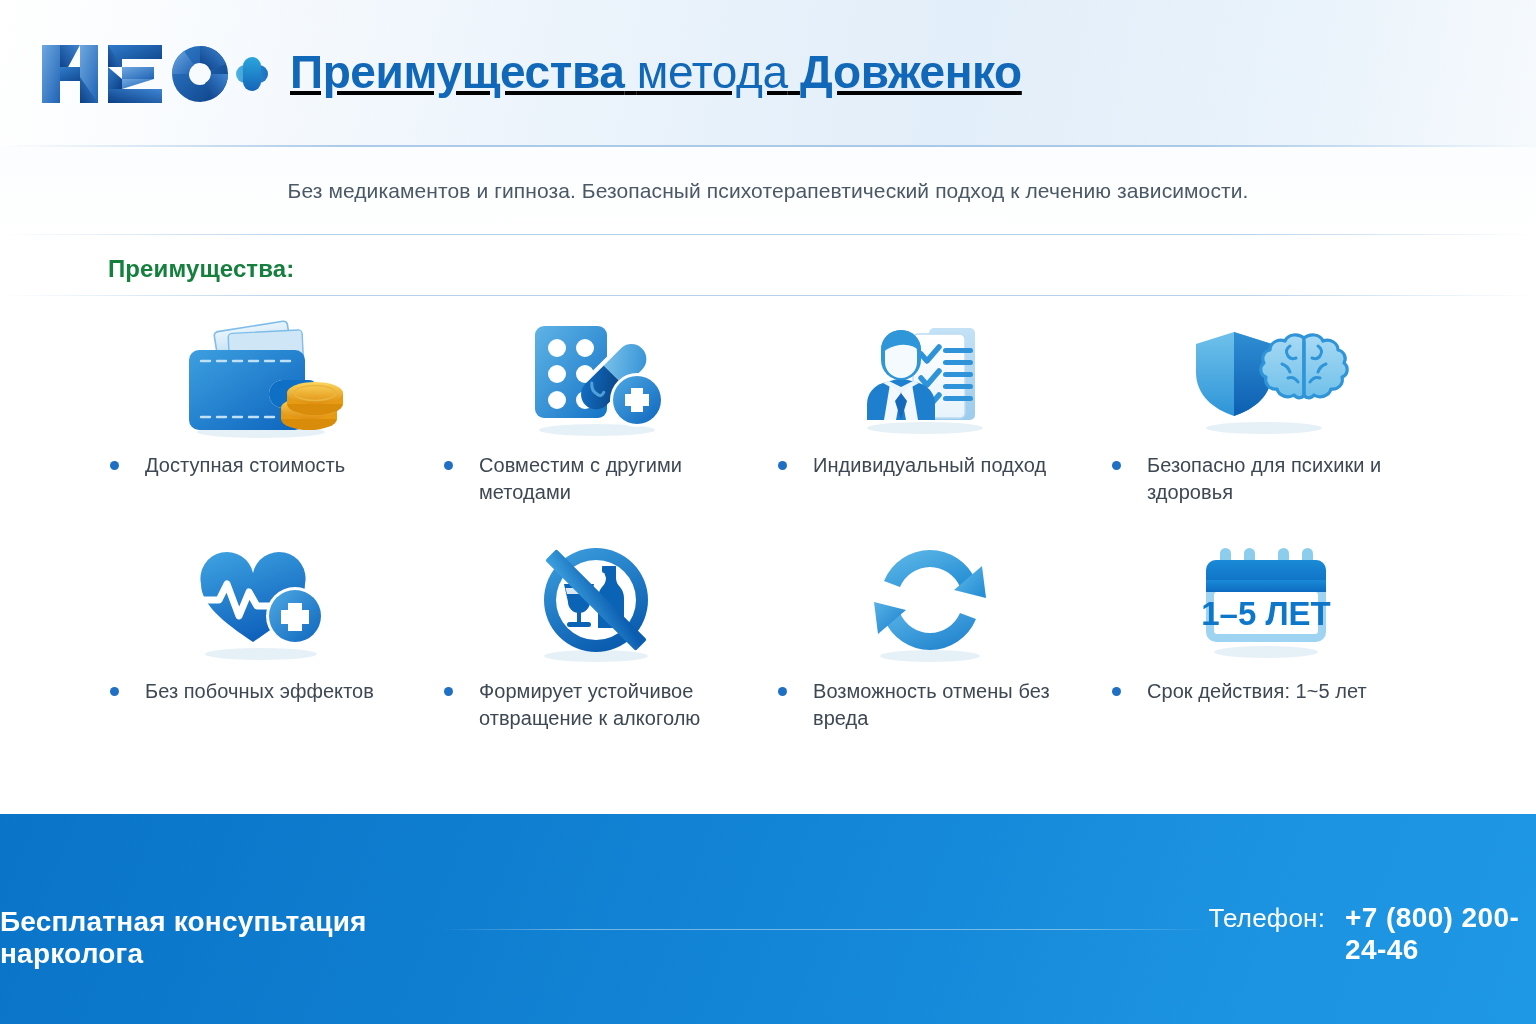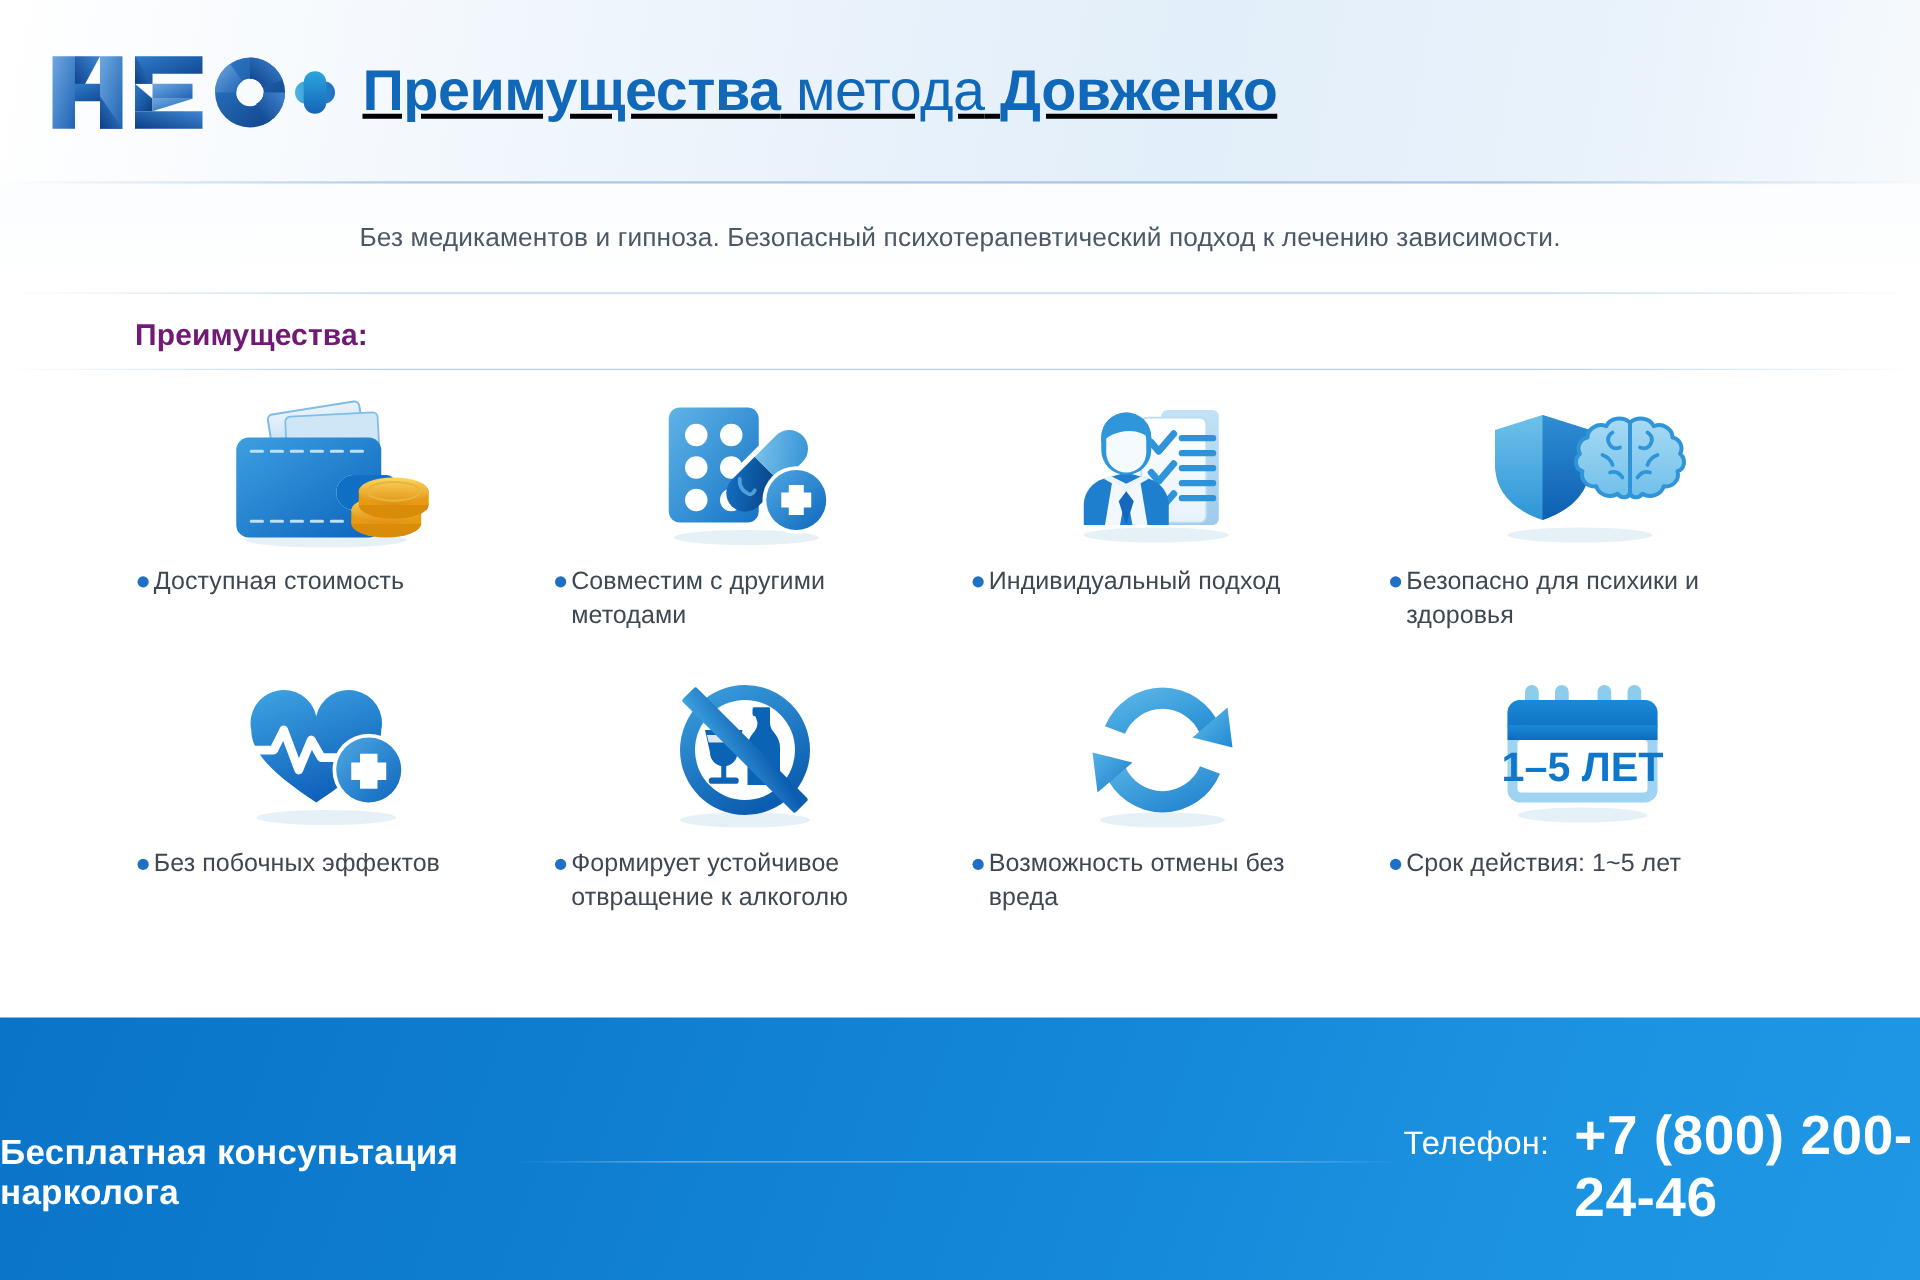--- a/index.html
+++ b/index.html
@@ -89,21 +89,21 @@
   .divider-a { top: 234px; }
   .divider-b { top: 295px; }
 
   
   .section-label {
     position: absolute;
     left: 108px;
     top: 255px;
     font-size: 24px;
     font-weight: 700;
-    color: #701a75;
+    color: #15803d;
     letter-spacing: 0.1px;
   }
 
   
   .grid {
     position: absolute;
     left: 96px;
     top: 312px;
     width: 1350px;
     display: grid;
@@ -120,21 +120,21 @@
     width: 334px;
     height: 132px;
     display: flex;
     align-items: center;
     justify-content: center;
   }
   .icon-wrap svg { display: block; }
   .cell-label {
     display: flex;
     align-items: flex-start;
-    gap: 4px;
+    gap: 26px;
     padding-left: 14px;
     padding-right: 8px;
     margin-top: 8px;
   }
   .bullet {
     flex: 0 0 9px;
     width: 9px; height: 9px;
     border-radius: 50%;
     background: #1f6fc4;
     margin-top: 9px;
@@ -171,21 +171,21 @@
     background: linear-gradient(90deg, rgba(255,255,255,0) 0%, rgba(255,255,255,0.42) 18%, rgba(255,255,255,0.42) 82%, rgba(255,255,255,0) 100%);
   }
   .footer-phone-row {
     margin-top: 30px;
     display: flex;
     align-items: baseline;
     gap: 20px;
     color: #ffffff;
   }
   .footer-phone-label { font-size: 26px; font-weight: 400; letter-spacing: 0.2px; }
-  .footer-phone-number { font-size: 44px; font-weight: 700; letter-spacing: 0.4px; }
+  .footer-phone-number { font-size: 28px; font-weight: 700; letter-spacing: 0.4px; }
 </style>
 </head>
 <body>
 
 <div class="page">
 
   <div class="header">
 
     <div class="logo" title="HEO+">
       <svg viewBox="0 0 236 74" xmlns="http://www.w3.org/2000/svg" aria-label="HEO+">

